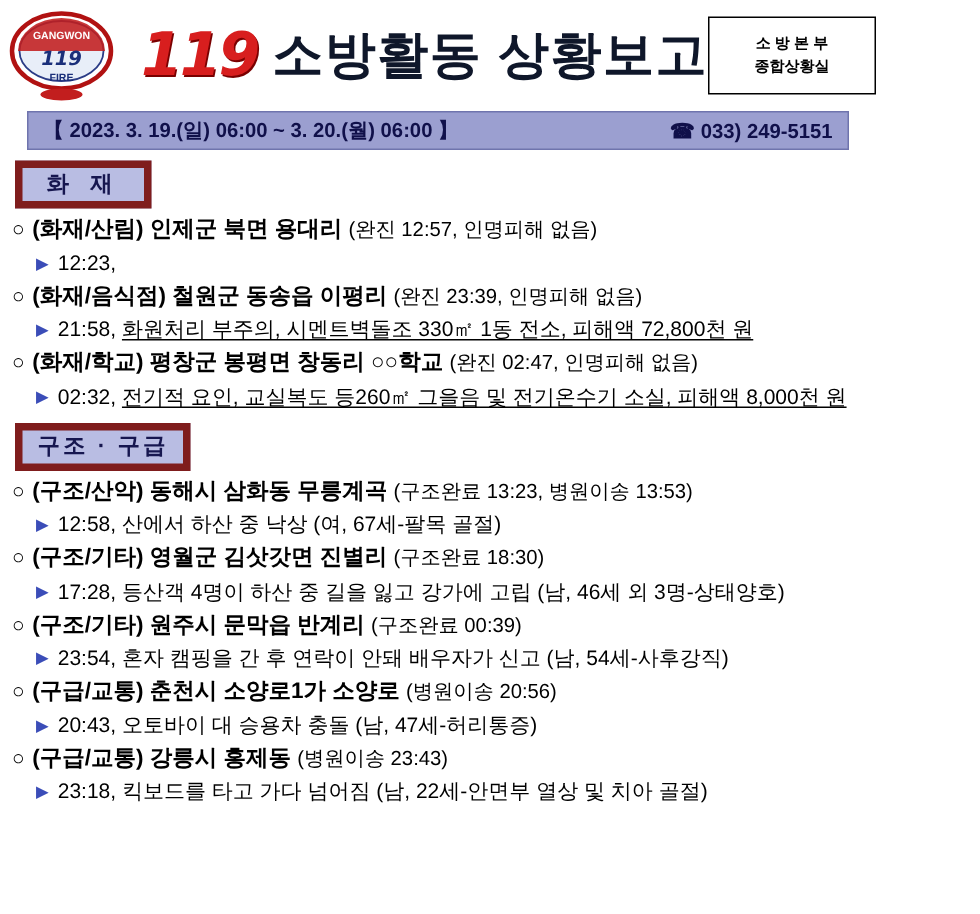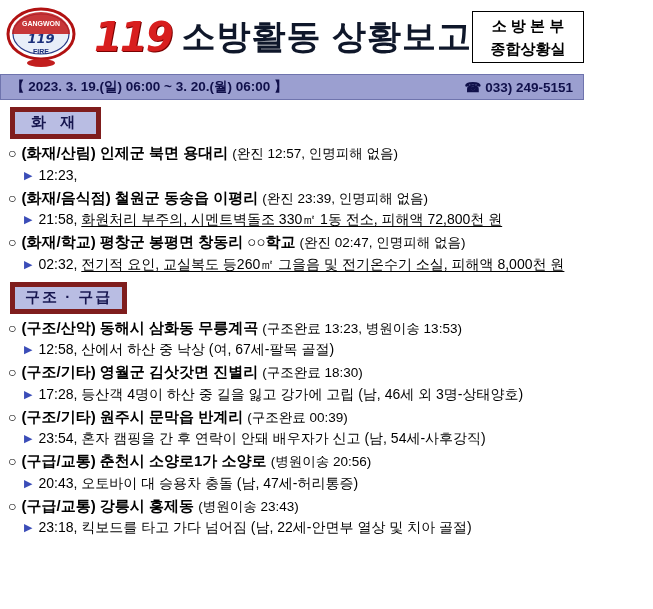--- a/index.html
+++ b/index.html
@@ -54,30 +54,30 @@
   }
   .dept-box {
     flex: 0 0 auto;
     border: 1px solid #000;
     width: 112px;
     height: 52px;
     display: flex;
     flex-direction: column;
     align-items: center;
     justify-content: center;
-    font-size: 15px;
+    font-size: 10px;
     font-weight: bold;
     line-height: 1.55;
     margin-right: 4px;
     text-align: center;
   }
 
   
   .period-bar {
-    margin: 0 0;
+    margin: 0 18px;
     height: 26px;
     background: #9b9fd0;
     border: 1px solid #6f74ad;
     display: flex;
     align-items: center;
     justify-content: space-between;
     padding: 0 10px;
     font-size: 13.5px;
     font-weight: bold;
     color: #10104a;

